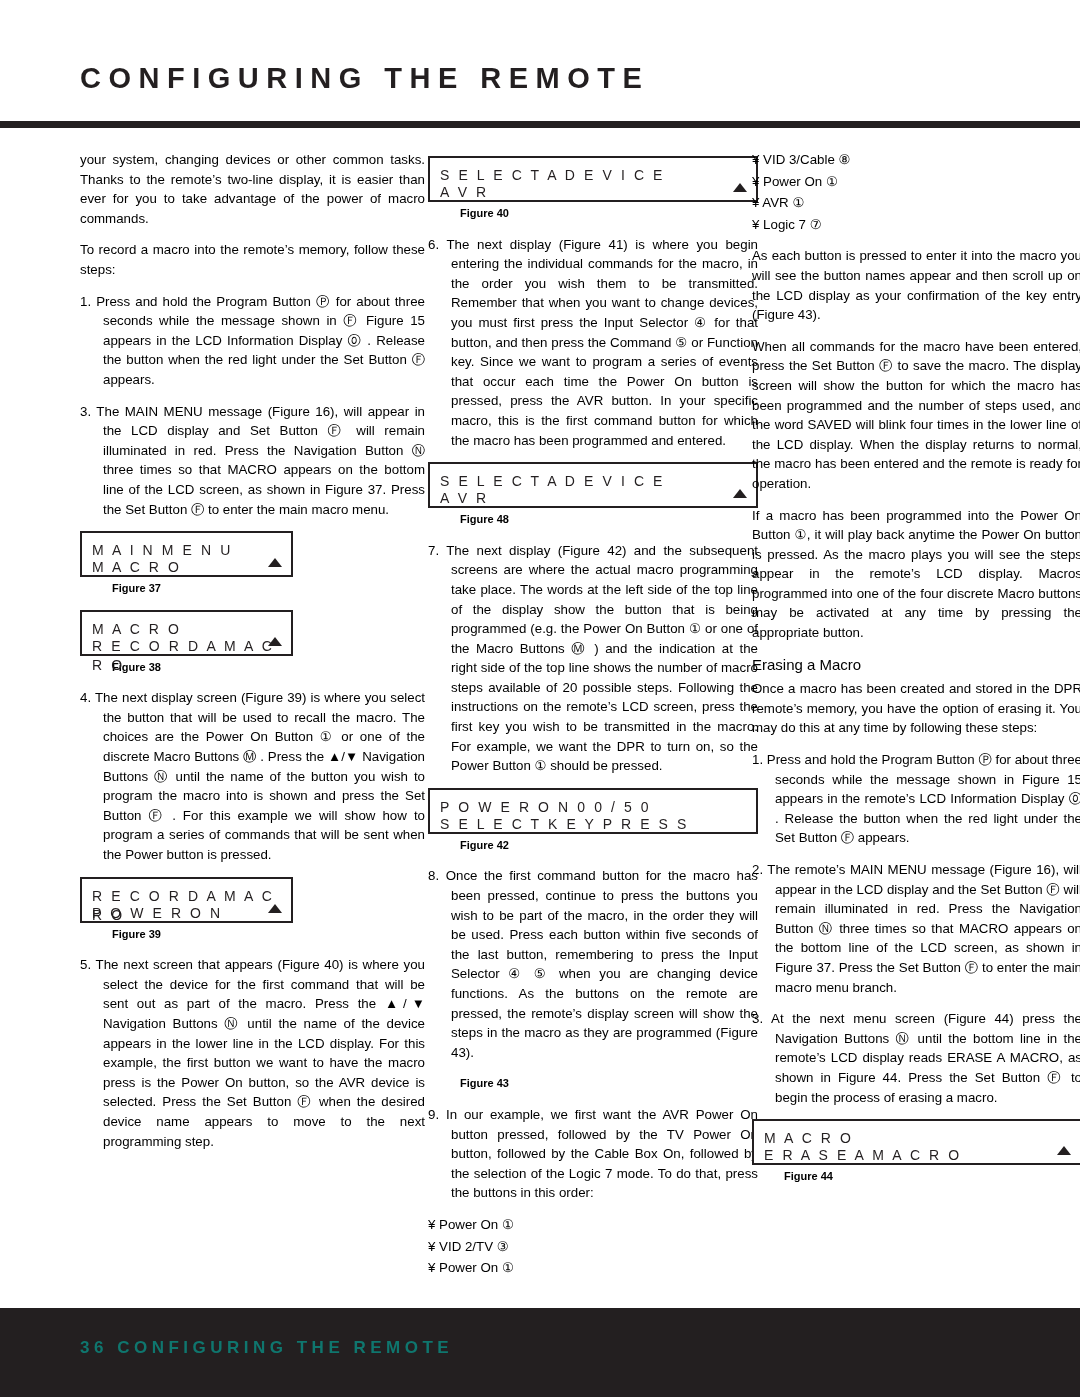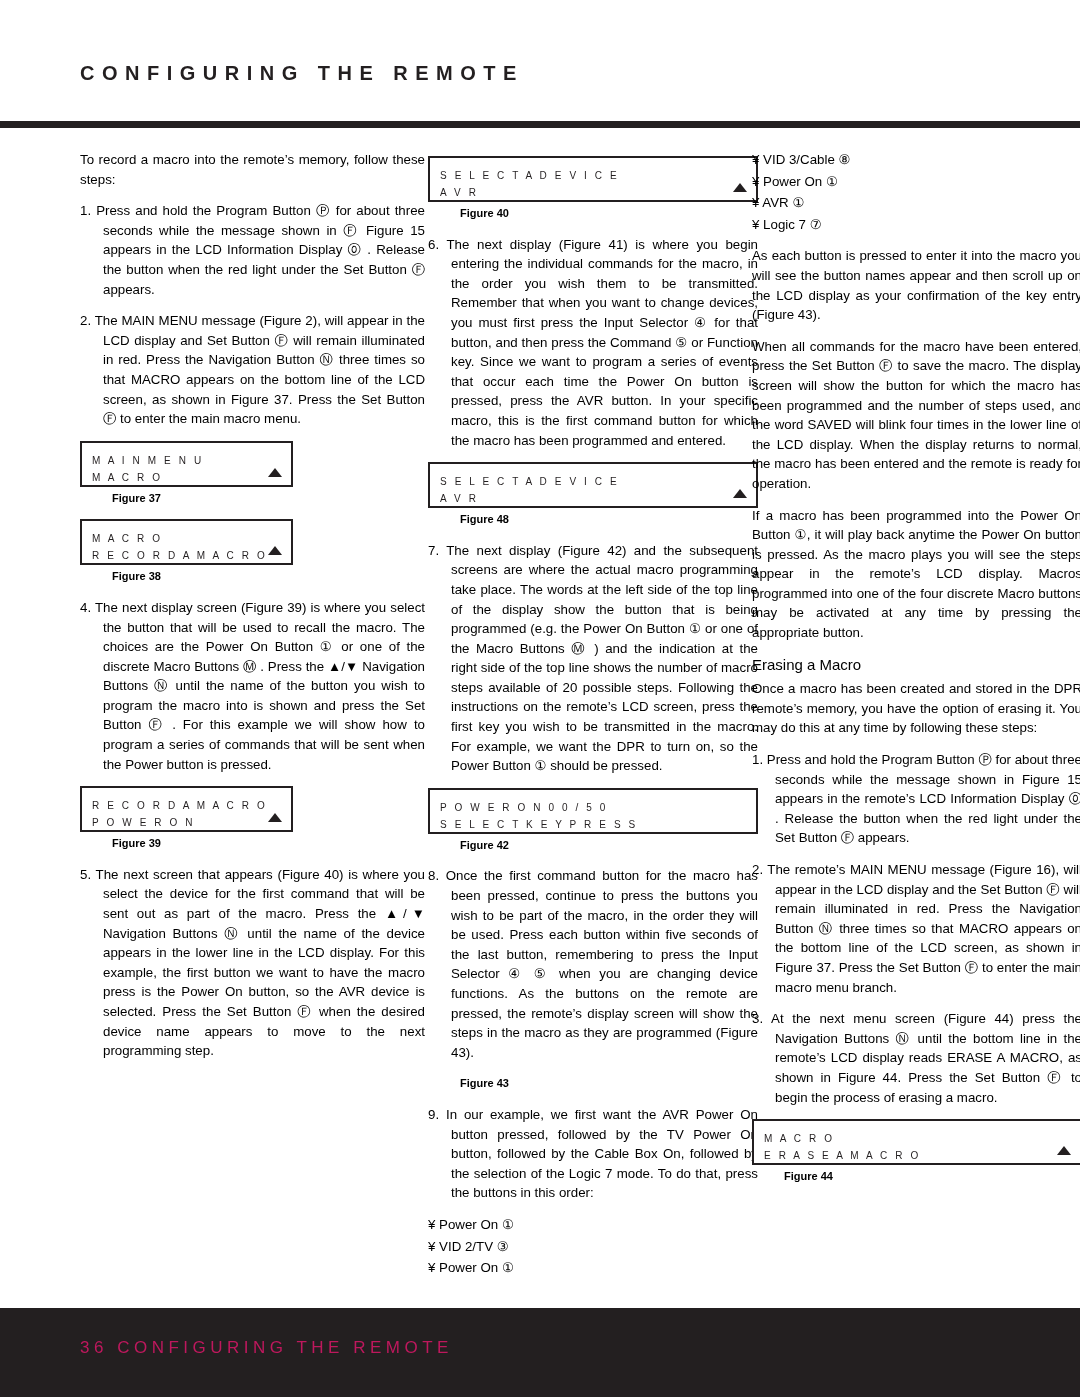--- a/index.html
+++ b/index.html
@@ -9,35 +9,35 @@
     font-family:"Liberation Sans", sans-serif;
     color:#000;
     position:relative;
     overflow:hidden;
   }
   .page{position:relative;width:1080px;height:1397px;}
 
   
   .hdr-title{
     position:absolute;left:80px;top:62px;
-    font-size:20px;letter-spacing:7.5px;font-weight:bold;
+    font-size:29px;letter-spacing:7.5px;font-weight:bold;
     color:#231f20;
     font-family:"Liberation Sans", sans-serif;
   }
   .hdr-rule{
     position:absolute;left:0;top:121px;width:1080px;height:7px;background:#231f20;
   }
 
   
   .footer{
     position:absolute;left:0;top:1308px;width:1080px;height:89px;background:#231f20;
   }
   .footer-text{
     position:absolute;left:80px;top:1338px;
-    font-size:17px;letter-spacing:4.5px;color:#be185d;font-weight:normal;
+    font-size:17px;letter-spacing:4.5px;color:#0f766e;font-weight:bold;
   }
 
   
   .col{position:absolute;top:150px;font-size:13.3px;line-height:19.6px;color:#000;}
   .col1{left:80px;width:345px;}
   .col2{left:428px;width:330px;}
   .col3{left:752px;width:330px;}
   .p{margin-bottom:12px;text-align:justify;}
   .sub{font-size:15px;margin-bottom:5px;margin-top:9px;}
   .hang{padding-left:23px;text-indent:-23px;margin-bottom:12px;text-align:justify;}
@@ -47,21 +47,21 @@
   .lcd{
     position:relative;
     border:2.5px solid #231f20;
     height:46px;
     margin:6px 0 2px 0;
     background:#fff;
     box-sizing:border-box;
   }
   .lcd .l1,.lcd .l2{
     position:absolute;left:10px;
-    font-size:10px;letter-spacing:2.6px;color:#231f20;
+    font-size:14px;letter-spacing:2.6px;color:#231f20;
   }
   .lcd .l1{top:8px;}
   .lcd .l2{top:25px;}
   .lcd .tri{
     position:absolute;right:9px;top:25px;
     width:0;height:0;border-left:7px solid transparent;border-right:7px solid transparent;
     border-bottom:9px solid #231f20;
   }
   .figlabel{font-size:11px;font-weight:bold;margin-bottom:11px;padding-left:32px;}
 
@@ -70,23 +70,24 @@
 </style>
 </head>
 <body>
 
 <div class="page">
 
   <div class="hdr-title">CONFIGURING THE REMOTE</div>
   <div class="hdr-rule"></div>
 
   <div class="col col1">
+    <div class="p">your system, changing devices or other common tasks. Thanks to the remote’s two-line display, it is easier than ever for you to take advantage of the power of macro commands.</div>
     <div class="p">To record a macro into the remote’s memory, follow these steps:</div>
     <div class="hang">1. Press and hold the Program Button Ⓟ for about three seconds while the message shown in Ⓕ Figure 15 appears in the LCD Information Display ⓪ . Release the button when the red light under the Set Button Ⓕ appears.</div>
-    <div class="hang">2. The MAIN MENU message (Figure 2), will appear in the LCD display and Set Button Ⓕ will remain illuminated in red. Press the Navigation Button Ⓝ three times so that MACRO appears on the bottom line of the LCD screen, as shown in Figure 37. Press the Set Button Ⓕ to enter the main macro menu.</div>
+    <div class="hang">3. The MAIN MENU message (Figure 16), will appear in the LCD display and Set Button Ⓕ will remain illuminated in red. Press the Navigation Button Ⓝ three times so that MACRO appears on the bottom line of the LCD screen, as shown in Figure 37. Press the Set Button Ⓕ to enter the main macro menu.</div>
 
     <div class="lcd lcd-narrow">
       <div class="l1">M A I N   M E N U</div>
       <div class="l2">M A C R O</div>
       <div class="tri"></div>
     </div>
     <div class="figlabel">Figure 37</div>
 
 
     <div class="lcd lcd-narrow">

